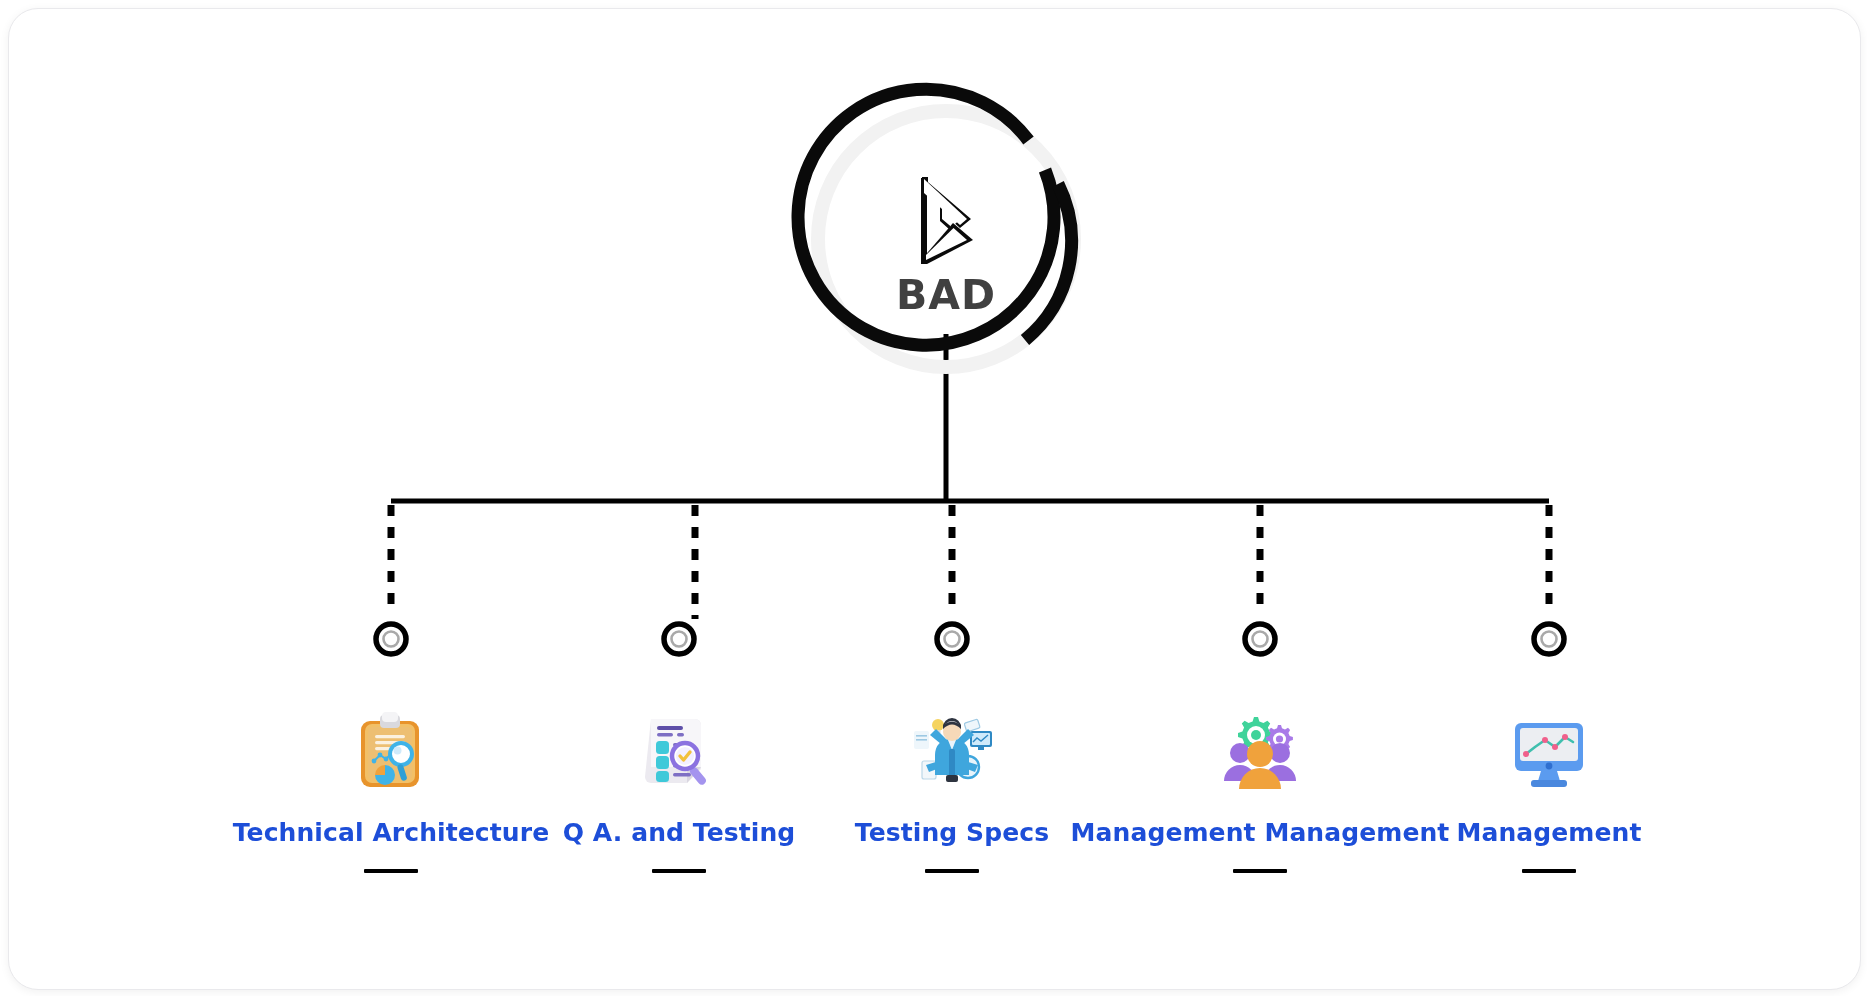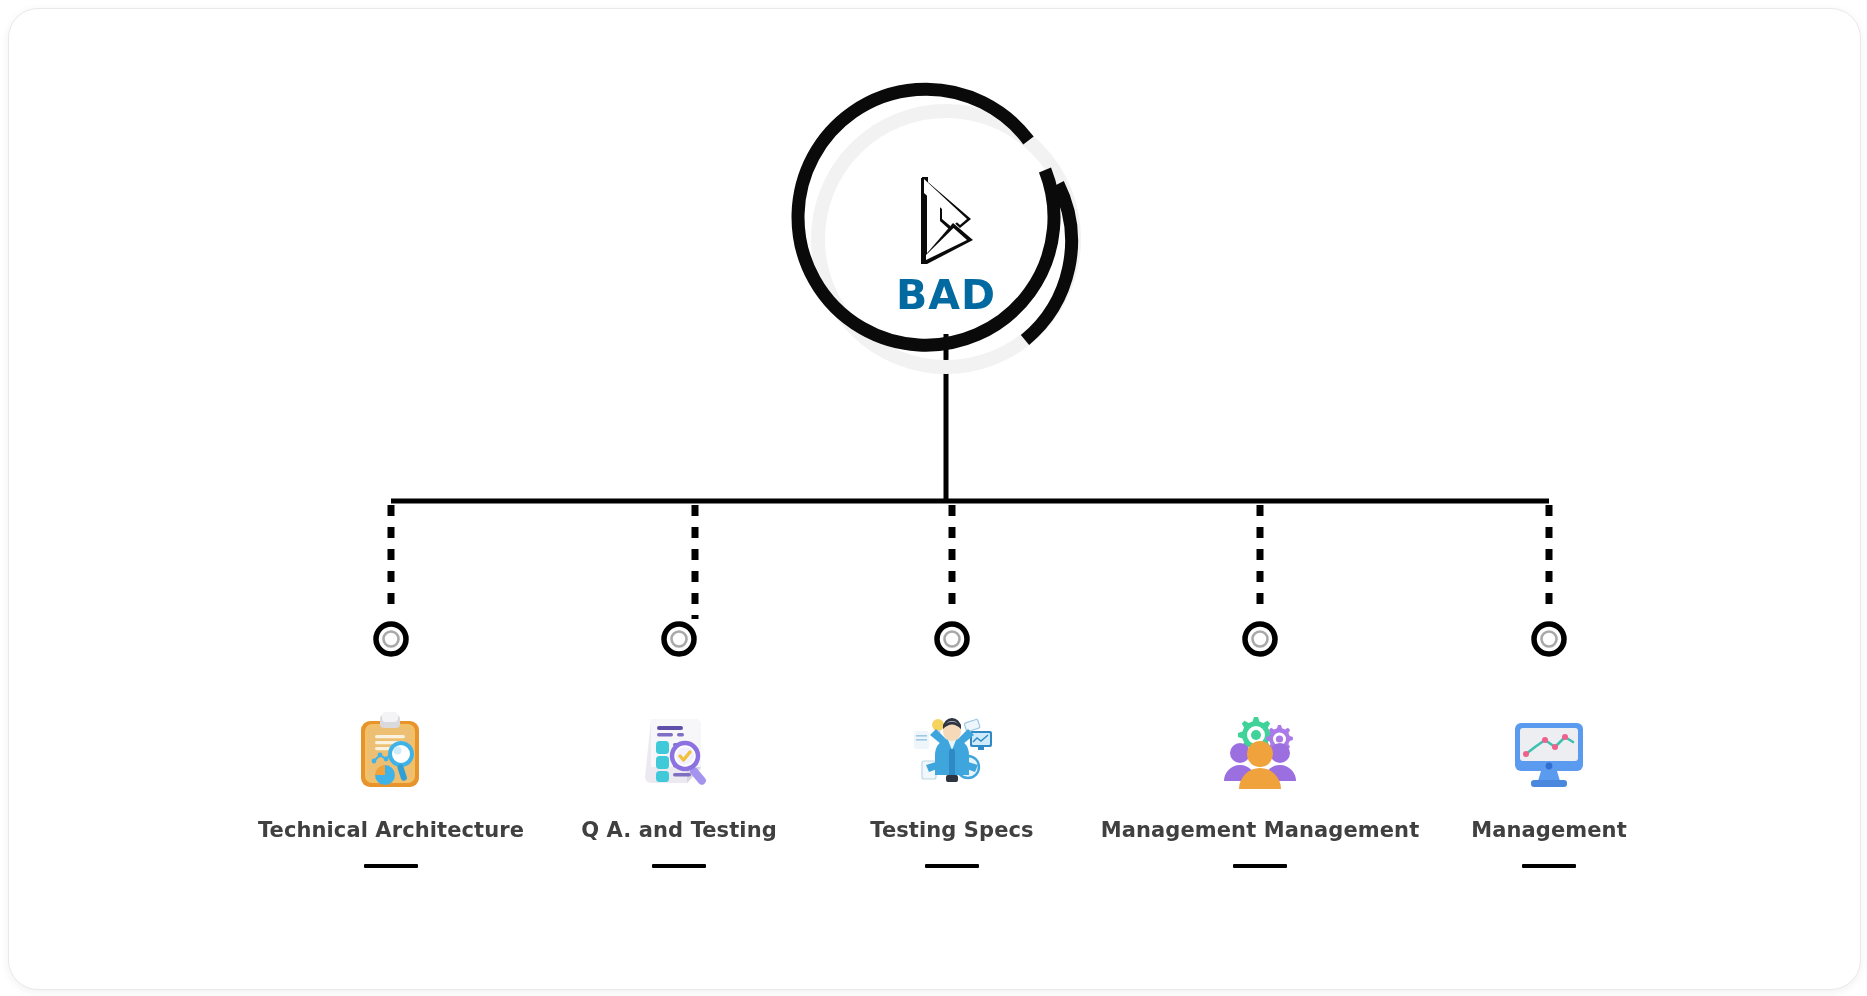--- a/index.html
+++ b/index.html
@@ -55,21 +55,21 @@
   }
   .logo-mark {
     width: 62px;
     height: 92px;
   }
   .logo-word {
     font-family: "DejaVu Sans", sans-serif;
     font-weight: 700;
     font-size: 41px;
     letter-spacing: 1px;
-    color: #0369a1;
+    color: #404040;
     margin-top: 8px;
     line-height: 1;
   }
 
   
   .connectors {
     position: absolute;
     left: 0;
     top: 0;
     width: 1851px;
@@ -97,23 +97,23 @@
   .branch-icon {
     width: 84px;
     height: 84px;
     margin-top: 52px;
   }
 
   .branch-label {
     margin-top: 26px;
     font-family: "DejaVu Sans", sans-serif;
     font-weight: 700;
-    font-size: 21px;
+    font-size: 25px;
     letter-spacing: 0.1px;
-    color: #404040;
+    color: #1d4ed8;
     text-align: center;
     white-space: nowrap;
     line-height: 1.1;
   }
 
   .branch-underline {
     margin-top: 22px;
     width: 54px;
     height: 4px;
     background: #000000;

